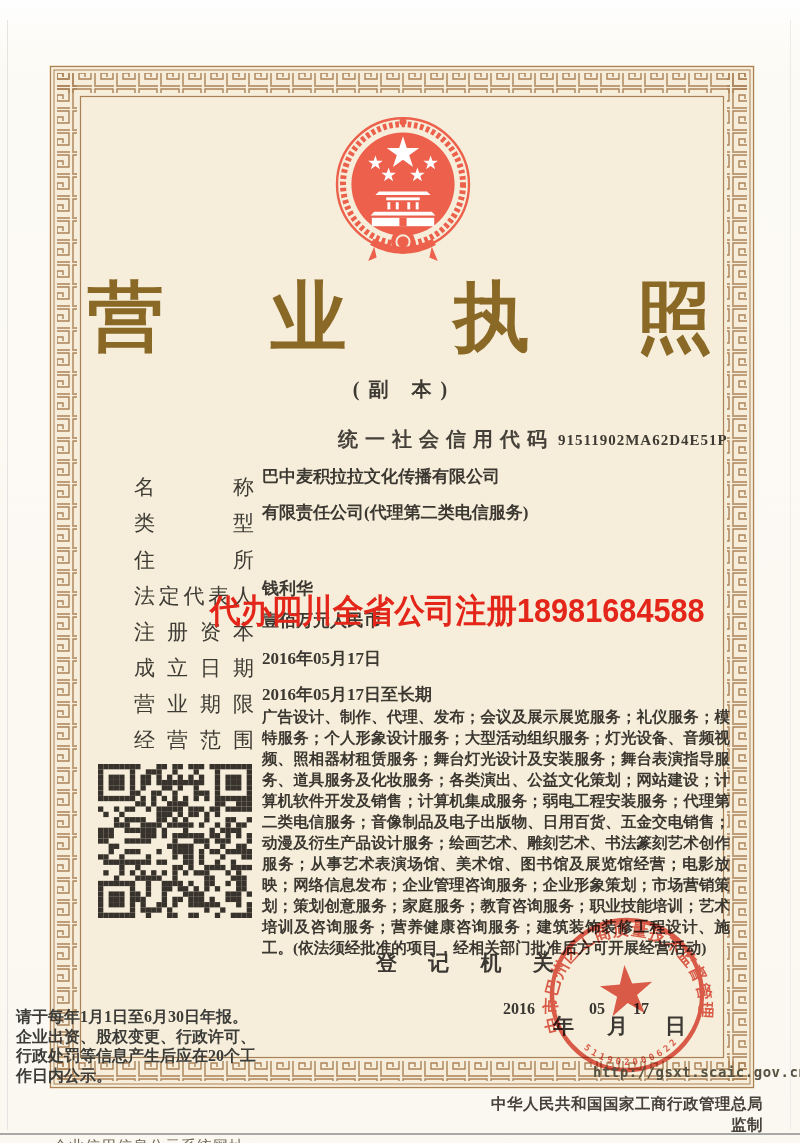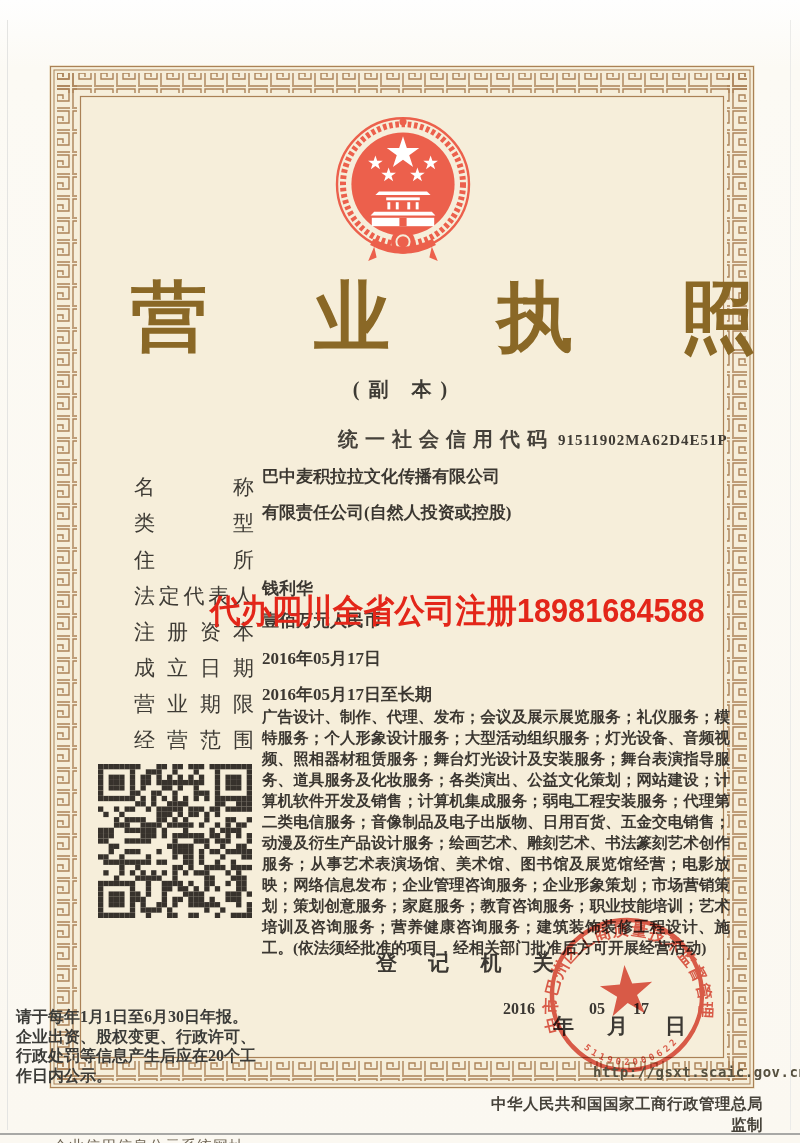--- a/index.html
+++ b/index.html
@@ -9,21 +9,21 @@
     font-family:"Liberation Serif","DejaVu Serif",serif;
     color:#403c35;
   }
   .abs{position:absolute;}
   
   .edge-bottom{left:0;top:1133px;width:800px;height:2px;background:#a8a8a6;}
   .edge-left{left:7px;top:20px;width:1px;height:1110px;background:#e4e4e2;}
   .edge-right{left:790px;top:20px;width:1px;height:1110px;background:#ebebe9;}
 
   .title{
-    left:0;right:0;top:276px;text-align:right;
+    left:0;right:0;top:276px;text-align:center;
     font-size:76px;font-weight:900;color:#8a6826;
     letter-spacing:44px;text-indent:44px;line-height:1.1;
   }
   .subtitle{
     left:0;right:0;top:376px;text-align:center;
     font-size:20px;font-weight:700;color:#3d3a34;letter-spacing:9px;text-indent:9px;
   }
   .code-row{left:338px;top:426px;white-space:nowrap;}
   .code-label{font-size:20px;font-weight:700;letter-spacing:7px;color:#45413a;}
   .code-value{font-size:15px;font-weight:700;letter-spacing:1px;color:#3f3b34;vertical-align:1px;margin-top:32px;}
@@ -136,21 +136,21 @@
   <div class="abs flabel l0">名称</div>
   <div class="abs flabel l1">类型</div>
   <div class="abs flabel l2">住所</div>
   <div class="abs flabel l3">法定代表人</div>
   <div class="abs flabel l4">注册资本</div>
   <div class="abs flabel l5">成立日期</div>
   <div class="abs flabel l6">营业期限</div>
   <div class="abs flabel l7">经营范围</div>
 
   <div class="abs fvalue v0">巴中麦积拉拉文化传播有限公司</div>
-  <div class="abs fvalue v1">有限责任公司(自然人投资或控股)</div>
+  <div class="abs fvalue v1">有限责任公司(代理第二类电信服务)</div>
   <div class="abs fvalue v4">壹佰万元人民币</div>
   <div class="abs fvalue v3">钱利华</div>
   <div class="abs fvalue v5">2016年05月17日</div>
   <div class="abs fvalue v6">2016年05月17日至长期</div>
   <div class="abs fvalue scope">广告设计、制作、代理、发布；会议及展示展览服务；礼仪服务；模特服务；个人形象设计服务；大型活动组织服务；灯光设备、音频视频、照相器材租赁服务；舞台灯光设计及安装服务；舞台表演指导服务、道具服务及化妆服务；各类演出、公益文化策划；网站建设；计算机软件开发及销售；计算机集成服务；弱电工程安装服务；代理第二类电信服务；音像制品及电子出版物、日用百货、五金交电销售；动漫及衍生产品设计服务；绘画艺术、雕刻艺术、书法篆刻艺术创作服务；从事艺术表演场馆、美术馆、图书馆及展览馆经营；电影放映；网络信息发布；企业管理咨询服务；企业形象策划；市场营销策划；策划创意服务；家庭服务；教育咨询服务；职业技能培训；艺术培训及咨询服务；营养健康咨询服务；建筑装饰装修工程设计、施工。(依法须经批准的项目，经相关部门批准后方可开展经营活动)</div>
 
   <div class="abs watermark">代办四川全省公司注册18981684588</div>
 
   <div class="abs qr" id="qr"><svg width="154" height="154" viewBox="0 0 153.7 153.7" fill="#37322c">
         <rect x="0.0" y="0.0" width="5.3" height="5.3"></rect>

